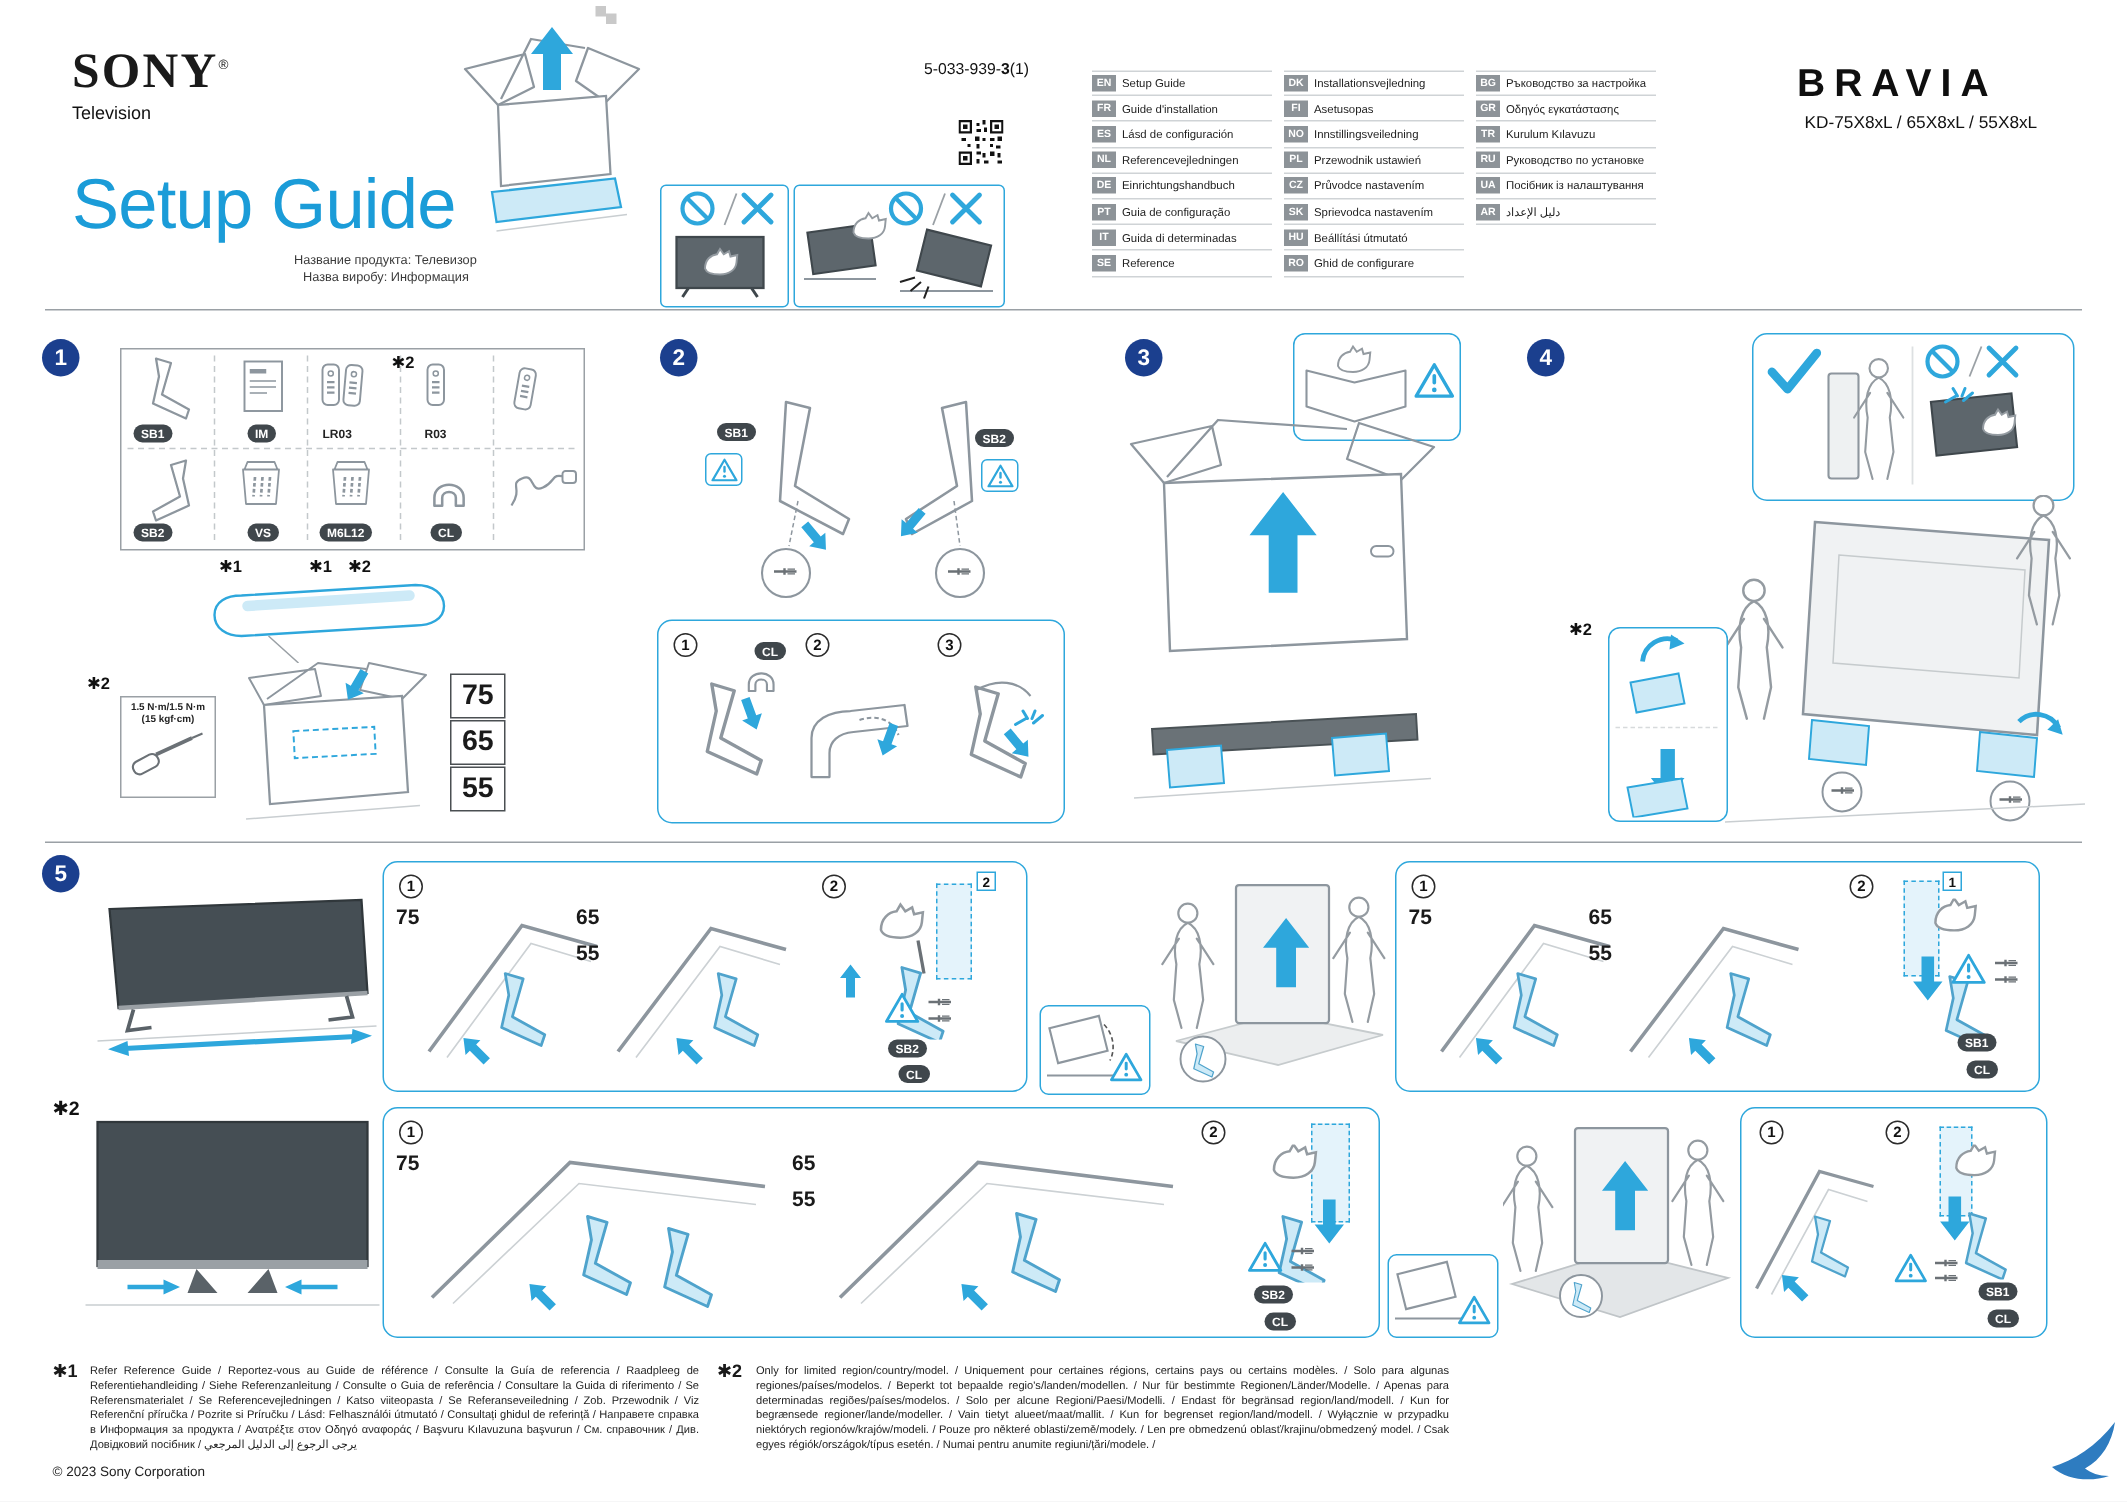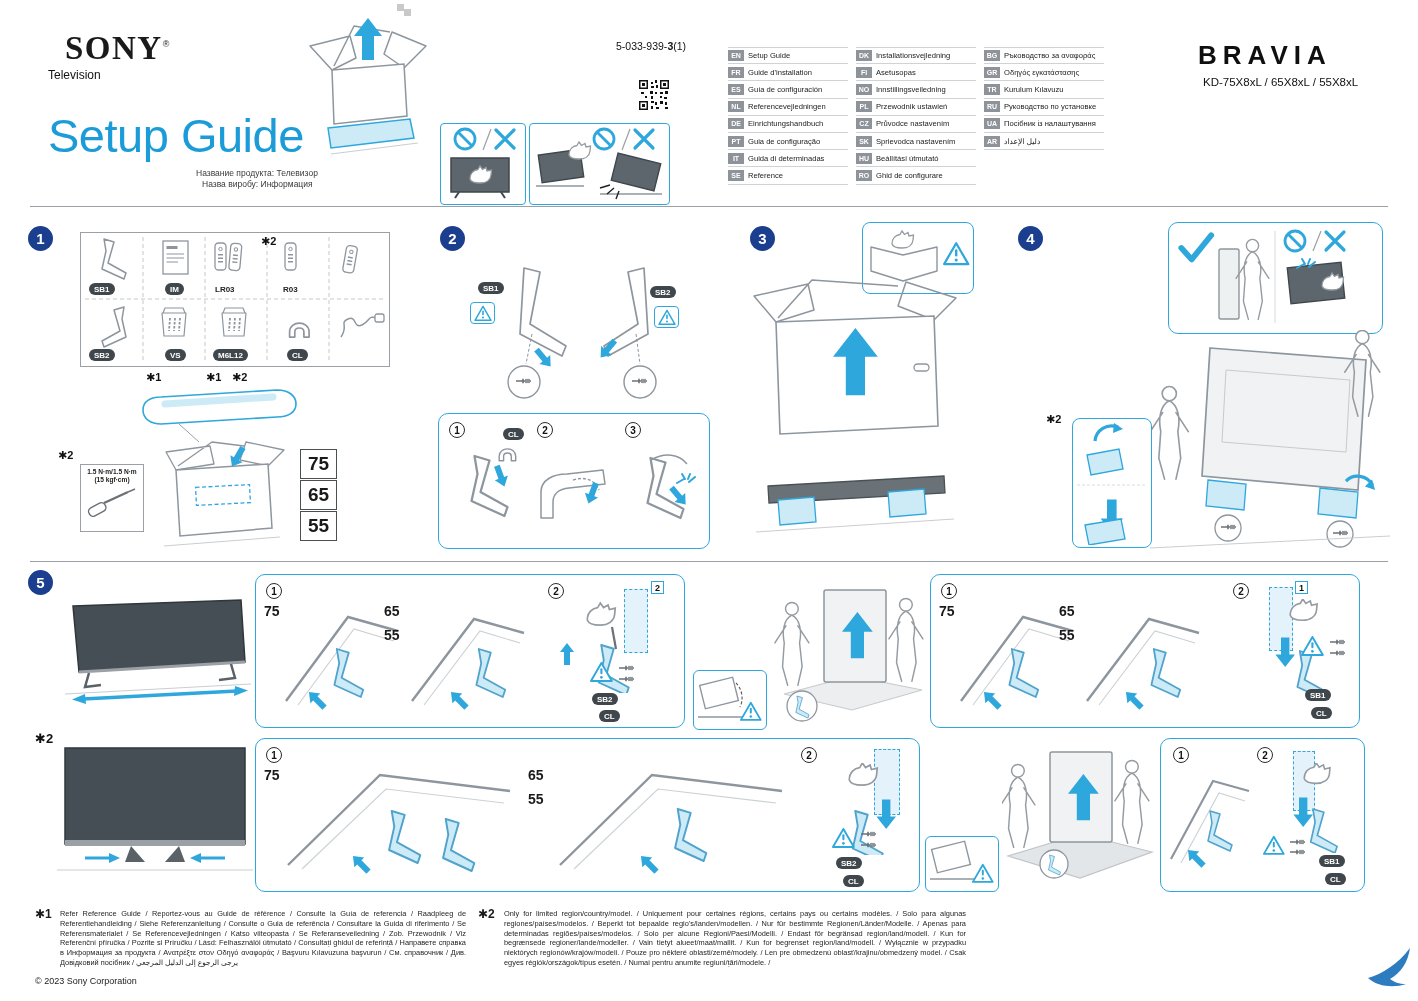--- a/index.html
+++ b/index.html
@@ -115,21 +115,21 @@
       <g id="g-curve">
           <path d="M2 18 C3 7 14 0 25 4" fill="none" stroke="#2ea7dc" stroke-width="3.2"></path>
           <path d="M21 0 L30 6 L20 10 Z" fill="#2ea7dc"></path>
         </g>
     </defs>
   </svg>
 
   <div class="abs crop" style="left:397px;top:4px;width:7px;height:7px"></div>
   <div class="abs crop" style="left:404px;top:9px;width:7px;height:7px"></div>
 
-  <div class="abs sony-logo" style="left:65px;top:30px"><span>SONY</span><span class="reg">®</span></div>
+  <div class="abs sony-logo" style="left:48px;top:30px"><span>SONY</span><span class="reg">®</span></div>
   <div class="abs television" style="left:48px;top:68px">Television</div>
   <div class="abs title" style="left:48px;top:108px">Setup Guide</div>
   <div class="abs subtitle" style="left:196px;top:168px">Название продукта: Телевизор</div>
   <div class="abs subtitle" style="left:202px;top:179px">Назва виробу: Информация</div>
 
   <svg class="abs" style="left:298px;top:12px" width="140" height="158" viewBox="0 0 140 158">
     <path d="M34 58 L12 34 L52 24 L58 46 Z M106 56 L128 34 L94 20 L86 42 Z M36 54 L56 14 L92 20" fill="none" stroke="#8d969e" stroke-width="1.5" stroke-linejoin="round"></path>
     <path d="M34 58 L106 52 L109 104 L36 112 Z" fill="#fff" stroke="#8d969e" stroke-width="1.5"></path>
     <use href="#g-arrow" x="56" y="6"></use>
     <path d="M30 116 L112 107 L116 126 L33 136 Z" fill="#cdeaf7" stroke="#2ea7dc" stroke-width="1.5"></path>
@@ -180,21 +180,21 @@
     <div class="lang-row">
         <span class="lang-code">EN</span>
         <span class="lang-label" dir="auto">Setup Guide</span>
       </div>
     <div class="lang-row">
         <span class="lang-code">FR</span>
         <span class="lang-label" dir="auto">Guide d'installation</span>
       </div>
     <div class="lang-row">
         <span class="lang-code">ES</span>
-        <span class="lang-label" dir="auto">Guía de configuración</span>
+        <span class="lang-label" dir="auto">Lásd de configuración</span>
       </div>
     <div class="lang-row">
         <span class="lang-code">NL</span>
         <span class="lang-label" dir="auto">Referencevejledningen</span>
       </div>
     <div class="lang-row">
         <span class="lang-code">DE</span>
         <span class="lang-label" dir="auto">Einrichtungshandbuch</span>
       </div>
     <div class="lang-row">
@@ -240,21 +240,21 @@
         <span class="lang-label" dir="auto">Beállítási útmutató</span>
       </div>
     <div class="lang-row">
         <span class="lang-code">RO</span>
         <span class="lang-label" dir="auto">Ghid de configurare</span>
       </div>
   </div>
   <div class="abs lang-col" style="left:984px;top:47px">
     <div class="lang-row">
         <span class="lang-code">BG</span>
-        <span class="lang-label" dir="auto">Ръководство за αναφοράς</span>
+        <span class="lang-label" dir="auto">Ръководство за настройка</span>
       </div>
     <div class="lang-row">
         <span class="lang-code">GR</span>
         <span class="lang-label" dir="auto">Οδηγός εγκατάστασης</span>
       </div>
     <div class="lang-row">
         <span class="lang-code">TR</span>
         <span class="lang-label" dir="auto">Kurulum Kılavuzu</span>
       </div>
     <div class="lang-row">

